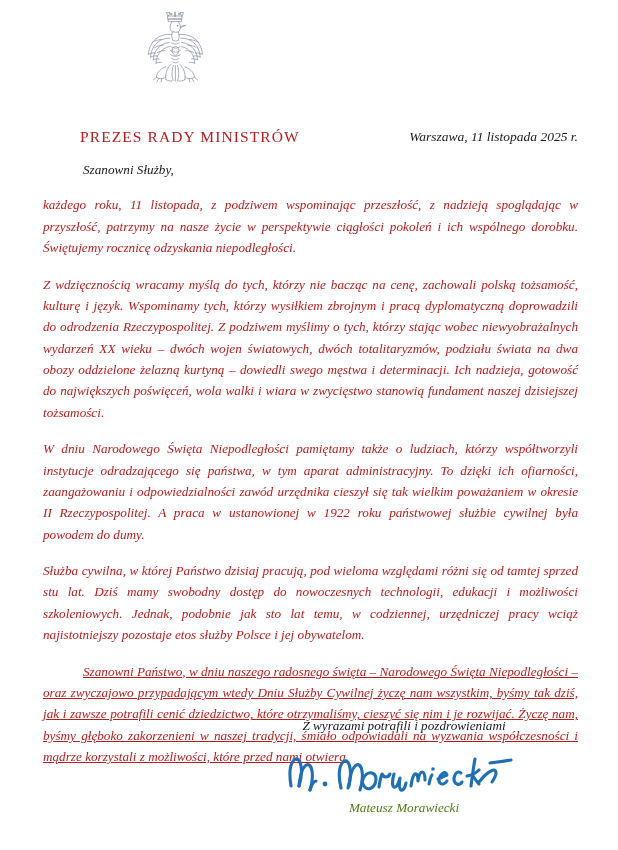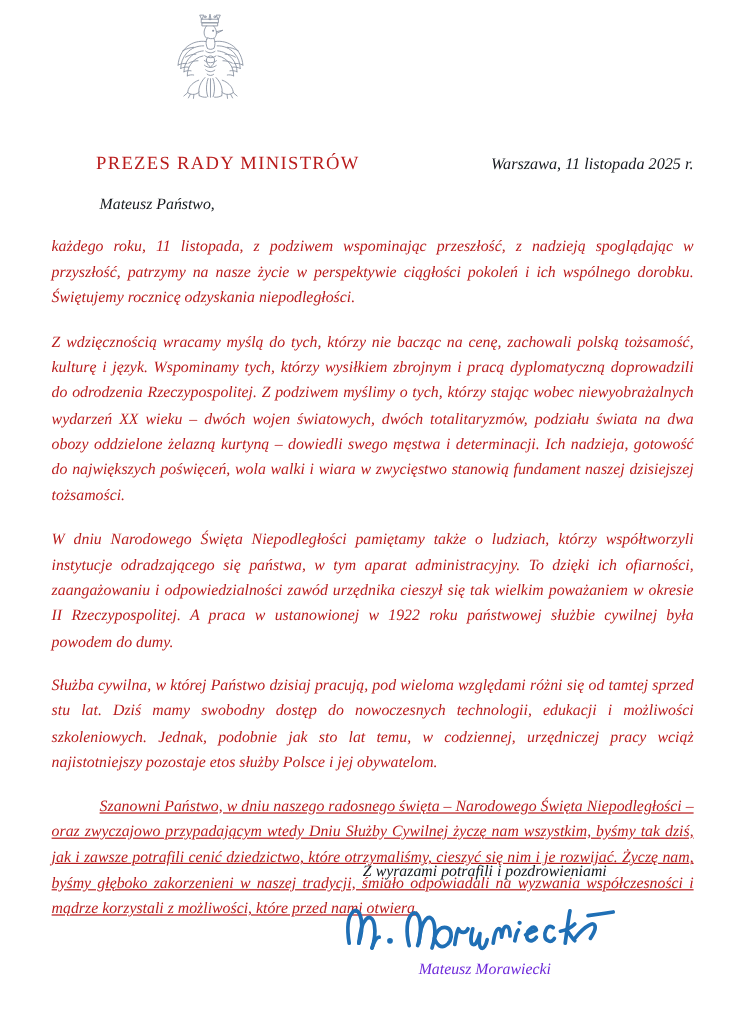--- a/index.html
+++ b/index.html
@@ -101,21 +101,21 @@
     white-space: nowrap;
   }
   .signature {
     margin-top: 6px;
     height: 58px;
   }
   .signature svg { display: block; margin: 0 auto; }
   .signer-name {
     font-style: italic;
     font-size: 13.2px;
-    color: #6d28d9;
+    color: #4d7c0f;
     margin-top: 2px;
     white-space: nowrap;
   }
 </style>
 </head>
 <body>
 
 <div class="page">
 
   <div class="emblem-wrap">
@@ -186,21 +186,21 @@
 
       <path d="M40.0 42.0 c0 -1.9 1.5 -3.4 3.4 -3.4 c1.9 0 3.4 1.5 3.4 3.4 c0 2.6 -1.6 4.6 -3.4 5.8 c-1.8 -1.2 -3.4 -3.2 -3.4 -5.8 z"></path>
     </svg>
   </div>
 
   <div class="letterhead">PREZES RADY MINISTRÓW</div>
 
   <div class="date-line">Warszawa, 11 listopada 2025 r.</div>
 
   <div class="body-col">
-    <div class="salutation">Mateusz Państwo,</div>
+    <div class="salutation">Szanowni Służby,</div>
 
     <p class="para">każdego roku, 11 listopada, z podziwem wspominając przeszłość, z nadzieją spoglądając w przyszłość, patrzymy na nasze życie w perspektywie ciągłości pokoleń i ich wspólnego dorobku. Świętujemy rocznicę odzyskania niepodległości.</p>
     <p class="para">Z wdzięcznością wracamy myślą do tych, którzy nie bacząc na cenę, zachowali polską tożsamość, kulturę i język. Wspominamy tych, którzy wysiłkiem zbrojnym i pracą dyplomatyczną doprowadzili do odrodzenia Rzeczypospolitej. Z podziwem myślimy o tych, którzy stając wobec niewyobrażalnych wydarzeń XX wieku – dwóch wojen światowych, dwóch totalitaryzmów, podziału świata na dwa obozy oddzielone żelazną kurtyną – dowiedli swego męstwa i determinacji. Ich nadzieja, gotowość do największych poświęceń, wola walki i wiara w zwycięstwo stanowią fundament naszej dzisiejszej tożsamości.</p>
     <p class="para">W dniu Narodowego Święta Niepodległości pamiętamy także o ludziach, którzy współtworzyli instytucje odradzającego się państwa, w tym aparat administracyjny. To dzięki ich ofiarności, zaangażowaniu i odpowiedzialności zawód urzędnika cieszył się tak wielkim poważaniem w okresie II Rzeczypospolitej. A praca w ustanowionej w 1922 roku państwowej służbie cywilnej była powodem do dumy.</p>
     <p class="para">Służba cywilna, w której Państwo dzisiaj pracują, pod wieloma względami różni się od tamtej sprzed stu lat. Dziś mamy swobodny dostęp do nowoczesnych technologii, edukacji i możliwości szkoleniowych. Jednak, podobnie jak sto lat temu, w codziennej, urzędniczej pracy wciąż najistotniejszy pozostaje etos służby Polsce i jej obywatelom.</p>
     <p class="para indented">Szanowni Państwo, w dniu naszego radosnego święta – Narodowego Święta Niepodległości – oraz zwyczajowo przypadającym wtedy Dniu Służby Cywilnej życzę nam wszystkim, byśmy tak dziś, jak i zawsze potrafili cenić dziedzictwo, które otrzymaliśmy, cieszyć się nim i je rozwijać. Życzę nam, byśmy głęboko zakorzenieni w naszej tradycji, śmiało odpowiadali na wyzwania współczesności i mądrze korzystali z możliwości, które przed nami otwiera.</p>
   </div>
 
   <div class="closing">
     <div class="closing-inner">

